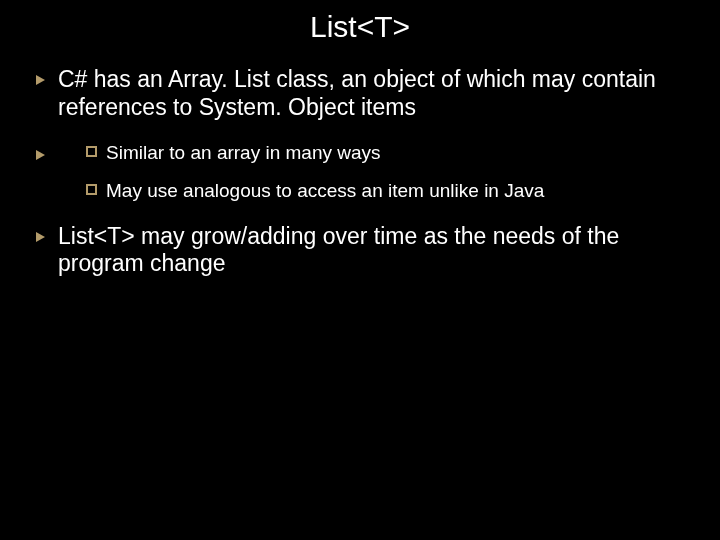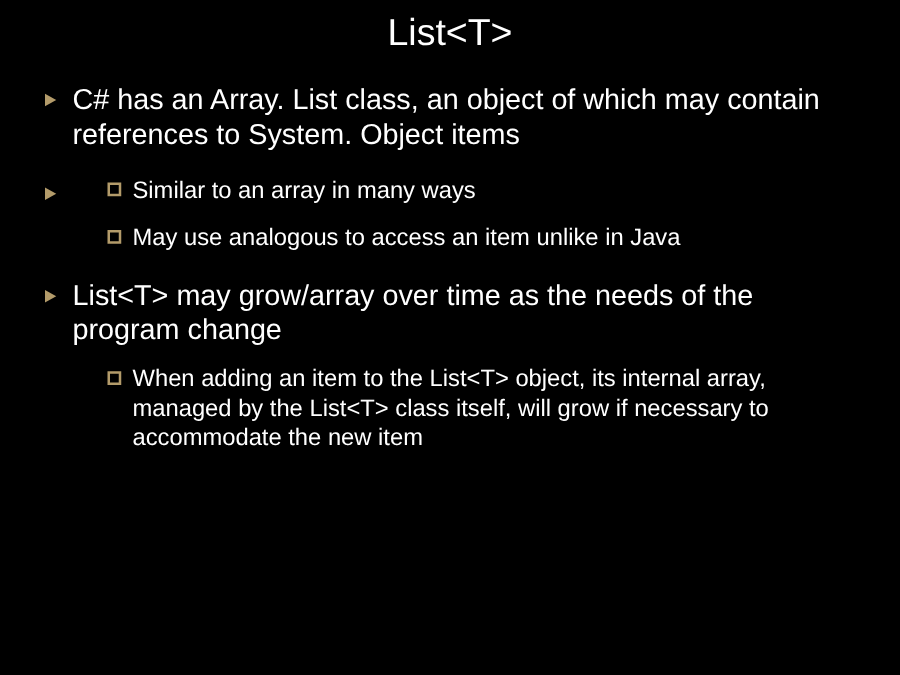--- a/index.html
+++ b/index.html
@@ -87,21 +87,16 @@
       <ul class="sub">
         <li>
           <span>Similar to an <span class="u">array</span> in many ways</span>
         </li>
         <li>
           <span>May use <span class="u">analogous</span> to access an item <span class="u">unlike</span> in Java</span>
         </li>
       </ul>
     </li>
     <li>
-      <span><span class="u">List&lt;T&gt;</span> may <span class="u">grow/array</span> over time as the needs of the program change</span>
-      <ul class="sub">
-        <li>
-          <span>When <span class="u">adding</span> an item to the <span class="u">List&lt;T&gt;</span> object, its internal array, managed by the <span class="u">List&lt;T&gt;</span> class itself, will <span class="u">grow if necessary</span> to accommodate the new item</span>
-        </li>
-      </ul>
+      <span><span class="u">List&lt;T&gt;</span> may <span class="u">grow/adding</span> over time as the needs of the program change</span>
     </li>
   </ul>
 </div>
 
 </body></html>

